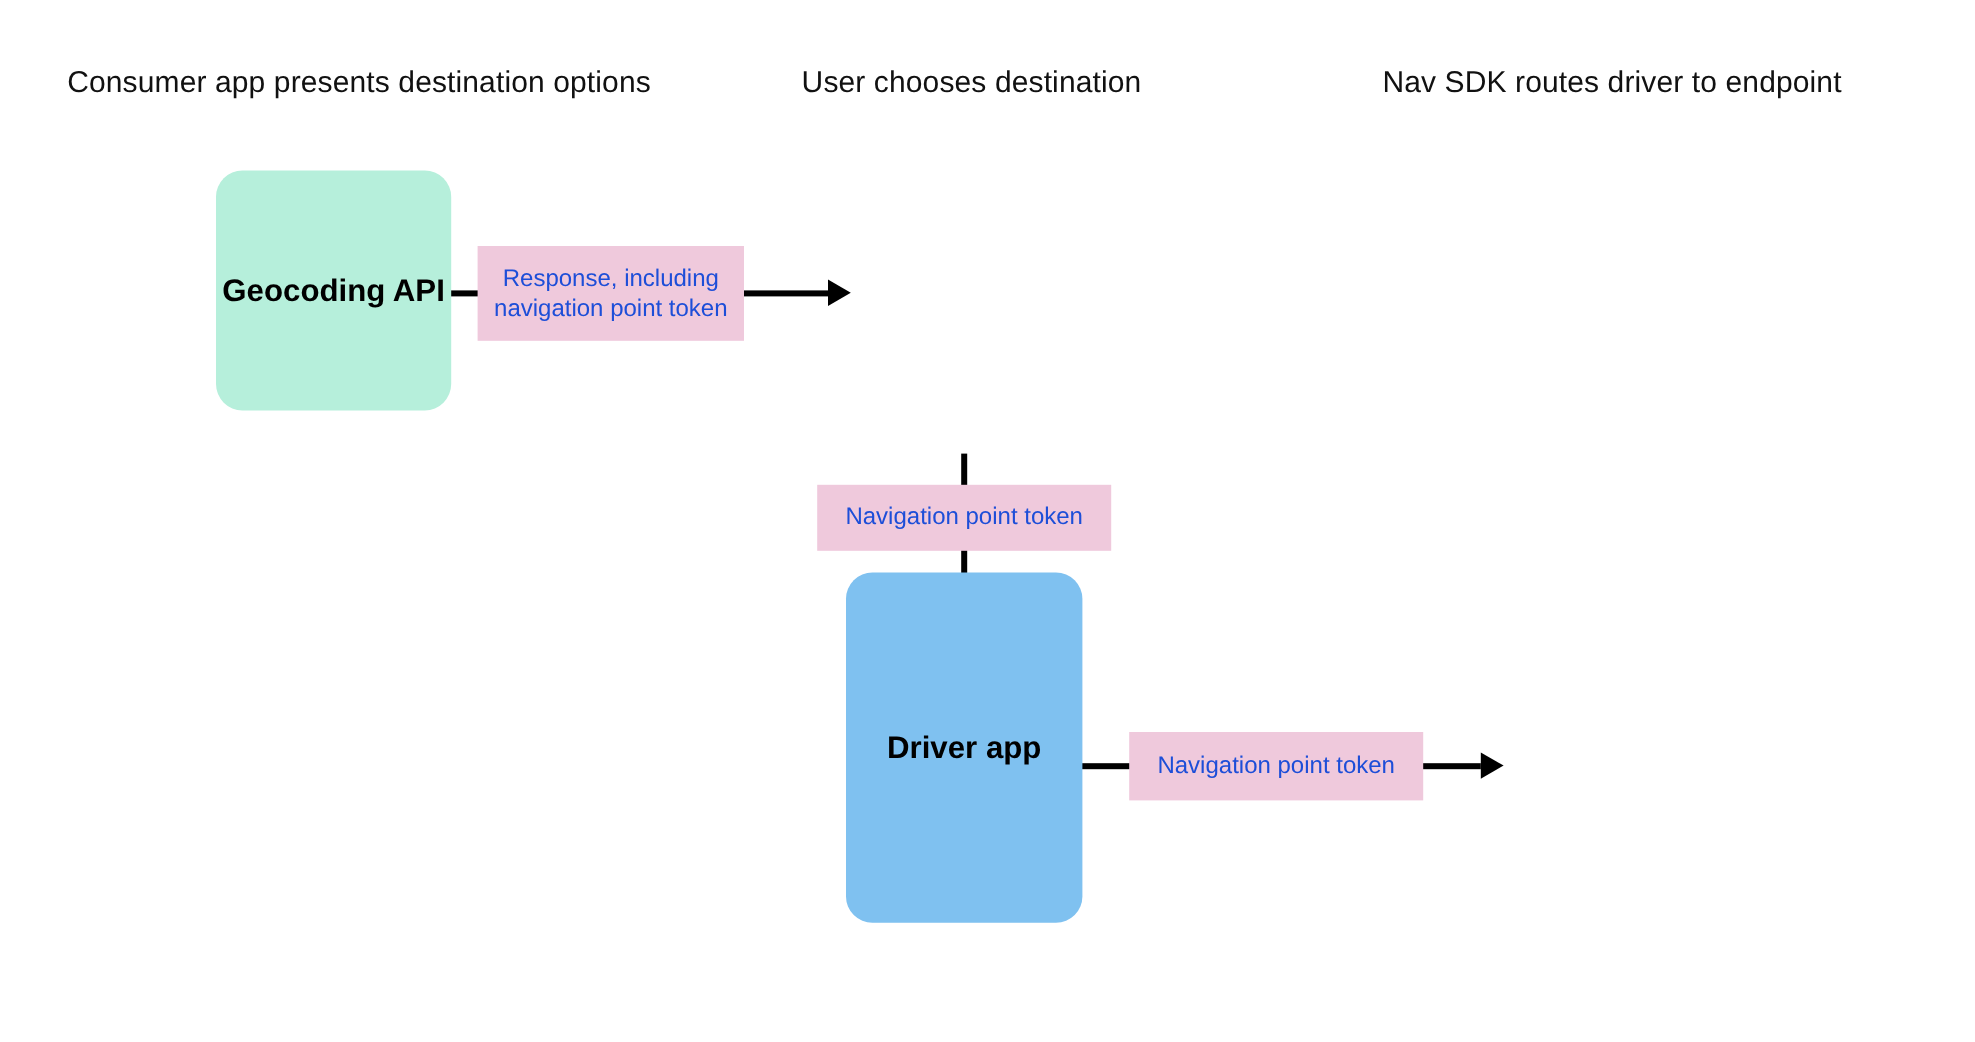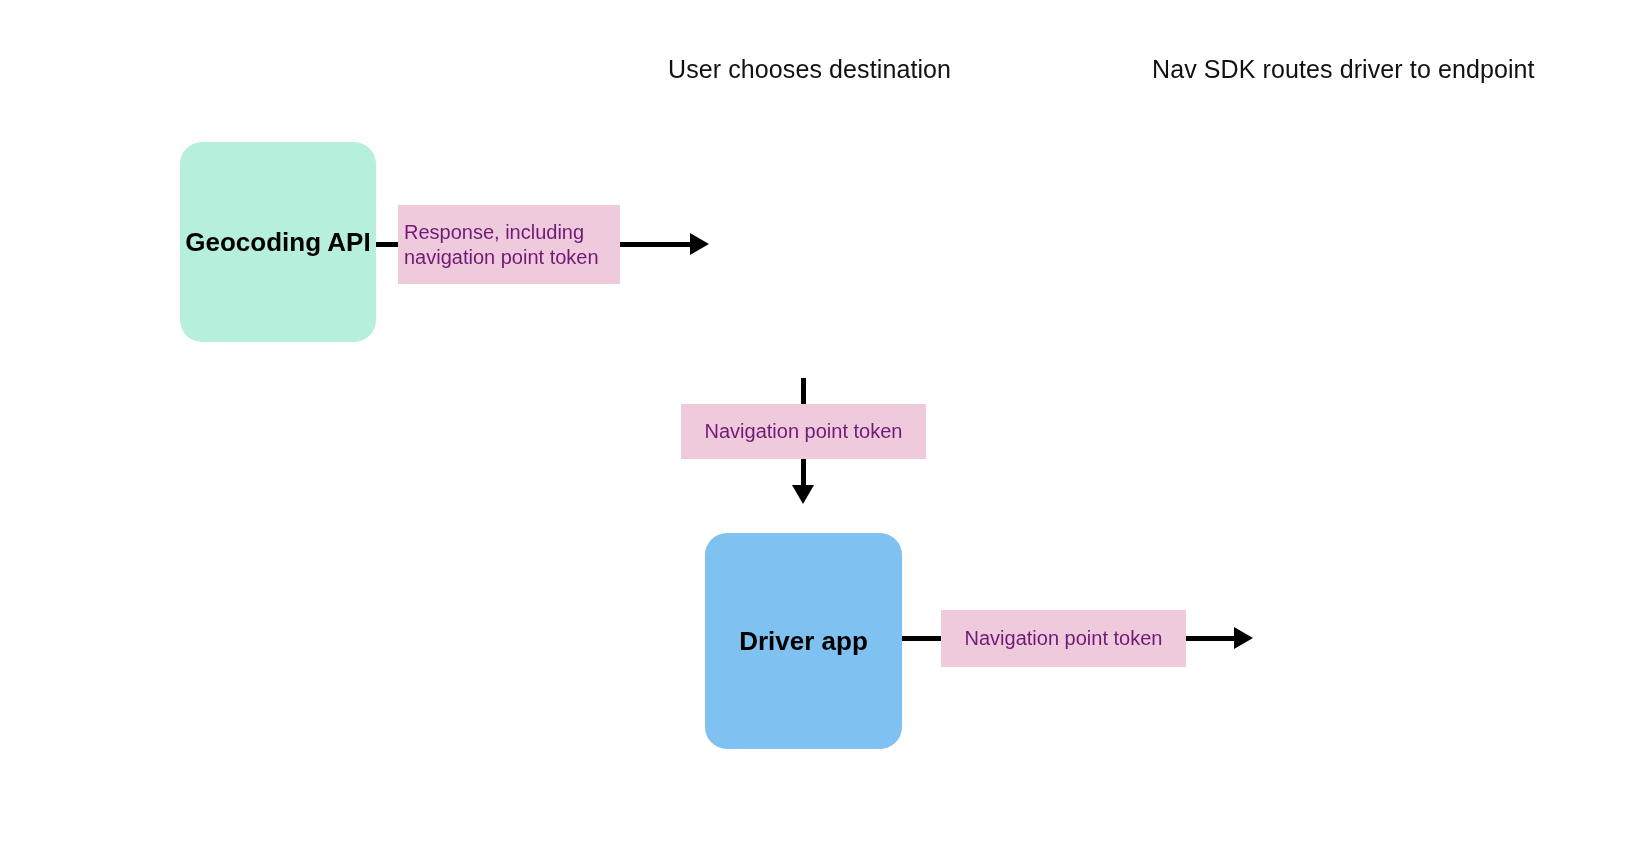--- a/index.html
+++ b/index.html
@@ -51,38 +51,39 @@
 
   #node-geocoding {
     left: 180px; top: 142px;
     width: 196px; height: 200px;
   }
   #node-consumer {
     left: 705px; top: 107px;
     width: 197px; height: 272px;
   }
   #node-driver {
-    left: 705px; top: 533px;
-    width: 197px; height: 216px;
+    left: 705px; top: 477px;
+    width: 197px; height: 292px;
   }
   #node-navsdk {
     left: 1253px; top: 537px;
     width: 197px; height: 203px;
   }
 
   
   .edge-label {
     position: absolute;
     background: #EFC9DC;
     display: flex;
     align-items: center;
     justify-content: center;
+    text-align: center;
     font-size: 20px;
     line-height: 25px;
-    color: #701a75;
+    color: #1d4ed8;
     box-sizing: border-box;
     z-index: 4;
   }
   #lbl-response {
     left: 398px; top: 205px;
     width: 222px; height: 79px;
     padding: 0 6px;
   }
   #lbl-nav-token-mid {
     left: 681px; top: 404px;
@@ -133,20 +134,21 @@
   }
   #head-resp   { left: 690px;  top: 233px; }
   #head-mid    { left: 792px;  top: 485px; }
   #head-bottom { left: 1234px; top: 627px; }
 </style>
 </head>
 <body>
 
 <div id="canvas">
 
+  <div id="hdr-0" class="col-header">Consumer app presents destination options</div>
   <div id="hdr-2" class="col-header">Nav SDK routes driver to endpoint</div>
   <div id="hdr-1" class="col-header">User chooses destination</div>
 
   <div id="line-geo-stub" class="edge-line h-line"></div>
   <div id="line-resp-arrow" class="edge-line h-line"></div>
   <div id="head-resp" class="arrow-head-right"></div>
 
   <div id="line-cons-stub" class="edge-line v-line"></div>
   <div id="line-mid-arrow" class="edge-line v-line"></div>
   <div id="head-mid" class="arrow-head-down"></div>

